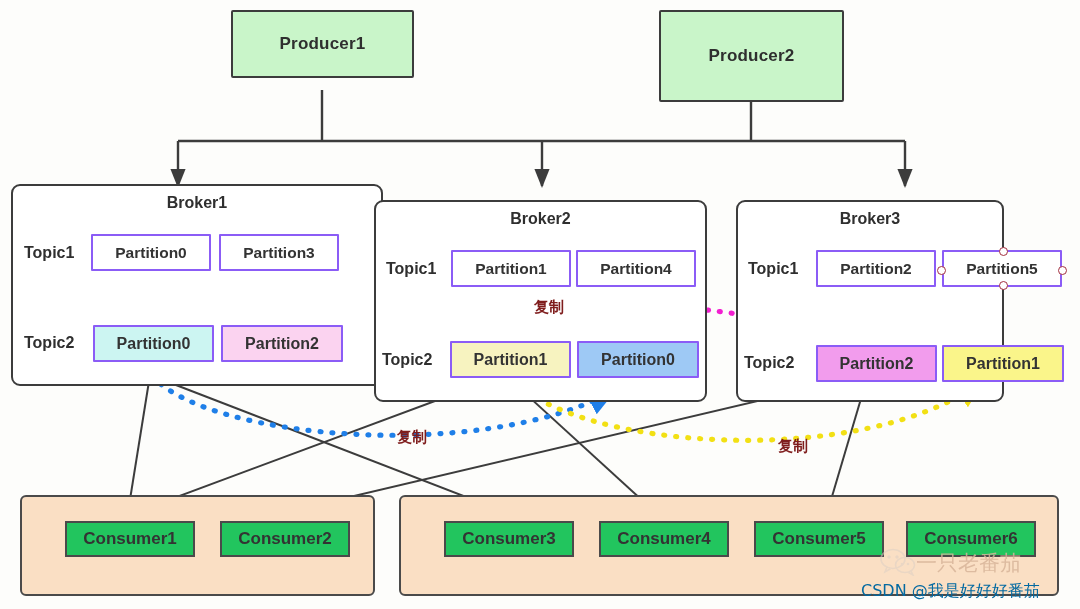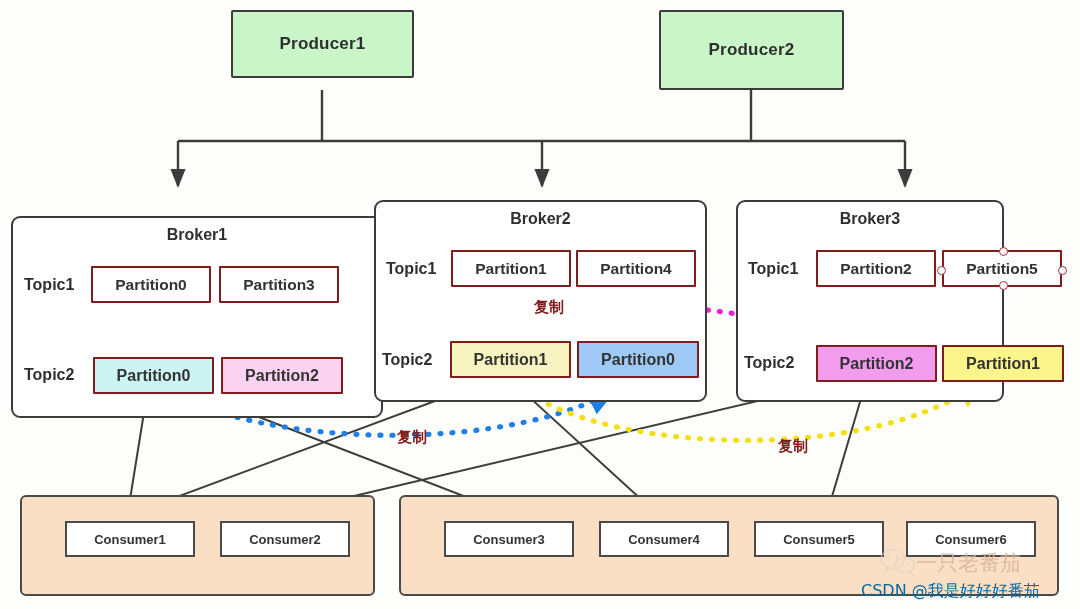--- a/index.html
+++ b/index.html
@@ -16,42 +16,42 @@
             font-size:17px;font-weight:bold;color:#2f2f2f;letter-spacing:.2px;}
 
   
   .broker{border:2px solid #3c3c3c;background:#ffffff;border-radius:9px;}
   .broker-title{position:absolute;left:0;right:0;top:8px;text-align:center;
                 font-size:16px;font-weight:bold;color:#2f2f2f;}
   .topic-label{position:absolute;font-size:16px;font-weight:bold;color:#2f2f2f;
                white-space:nowrap;}
 
   
-  .part{position:absolute;box-sizing:border-box;border:2px solid #7f1d1d;
+  .part{position:absolute;box-sizing:border-box;border:2px solid #8b5cf6;
         display:flex;align-items:center;justify-content:center;
         font-size:15.5px;font-weight:bold;color:#333;background:#fff;border-radius:1px;}
   .part.t2{font-size:16px;}
   .p-cyan{background:#ccf5f2;}
   .p-pinklite{background:#fbd3f0;}
   .p-yellowlite{background:#f7f3c0;}
   .p-blue{background:#9ec9f5;}
   .p-magenta{background:#f29ced;}
   .p-yellow{background:#faf58a;}
 
   
   .handle{position:absolute;width:9px;height:9px;border-radius:50%;
           border:1.6px solid #a33040;background:#fff;box-sizing:border-box;}
 
   
   .cgroup{border:2px solid #4a4a4a;background:#fadfc4;border-radius:6px;}
   .cgroup-label{position:absolute;left:0;right:0;bottom:8px;text-align:center;
                 font-size:16px;font-weight:bold;color:#2f2f2f;}
   .consumer{position:absolute;box-sizing:border-box;border:2px solid #4a4a4a;
-            background:#ffffff;display:flex;align-items:center;justify-content:center;
-            font-size:13px;font-weight:bold;color:#333;}
+            background:#22c55e;display:flex;align-items:center;justify-content:center;
+            font-size:17px;font-weight:bold;color:#333;}
 
   
   .repl-label{position:absolute;font-size:15px;font-weight:bold;color:#7f1d1d;
               font-family:"DejaVu Sans",sans-serif;white-space:nowrap;}
 
   
   .wm{position:absolute;pointer-events:none;}
   .wm-cn{font-size:21px;color:#d8b59a;opacity:.85;font-family:"DejaVu Sans",sans-serif;
          white-space:nowrap;text-align:right;}
   .wm-csdn{font-size:16px;color:#0369a1;font-family:"DejaVu Sans",sans-serif;white-space:nowrap;}
@@ -104,25 +104,25 @@
     </g>
 
     <g fill="none">
       <path d="M510,376 C570,450 860,470 980,383" stroke="#f2e014" stroke-width="5.2" stroke-linecap="round" stroke-dasharray="1 11" marker-end="url(#ar-yel)"></path>
     </g>
   </svg>
 
   <div class="box producer" style="left:231px;top:10px;width:183px;height:68px;">
     <span>Producer1</span>
   </div>
-  <div class="box producer" style="left:659px;top:10px;width:185px;height:80px;">
+  <div class="box producer" style="left:659px;top:10px;width:185px;height:92px;">
     <span>Producer2</span>
   </div>
 
-  <div class="box broker" style="left:11px;top:216px;width:372px;height:202px;">
+  <div class="box broker" style="left:11px;top:184px;width:372px;height:202px;">
     <div class="broker-title">Broker1</div>
     <div class="topic-label" style="left:11px;top:58px;">Topic1</div>
     <div class="part" style="left:78px;top:48px;width:120px;height:37px;">
       <span>Partition0</span>
     </div>
     <div class="part" style="left:206px;top:48px;width:120px;height:37px;">
       <span>Partition3</span>
     </div>
 
     <div class="topic-label" style="left:11px;top:148px;">Topic2</div>

